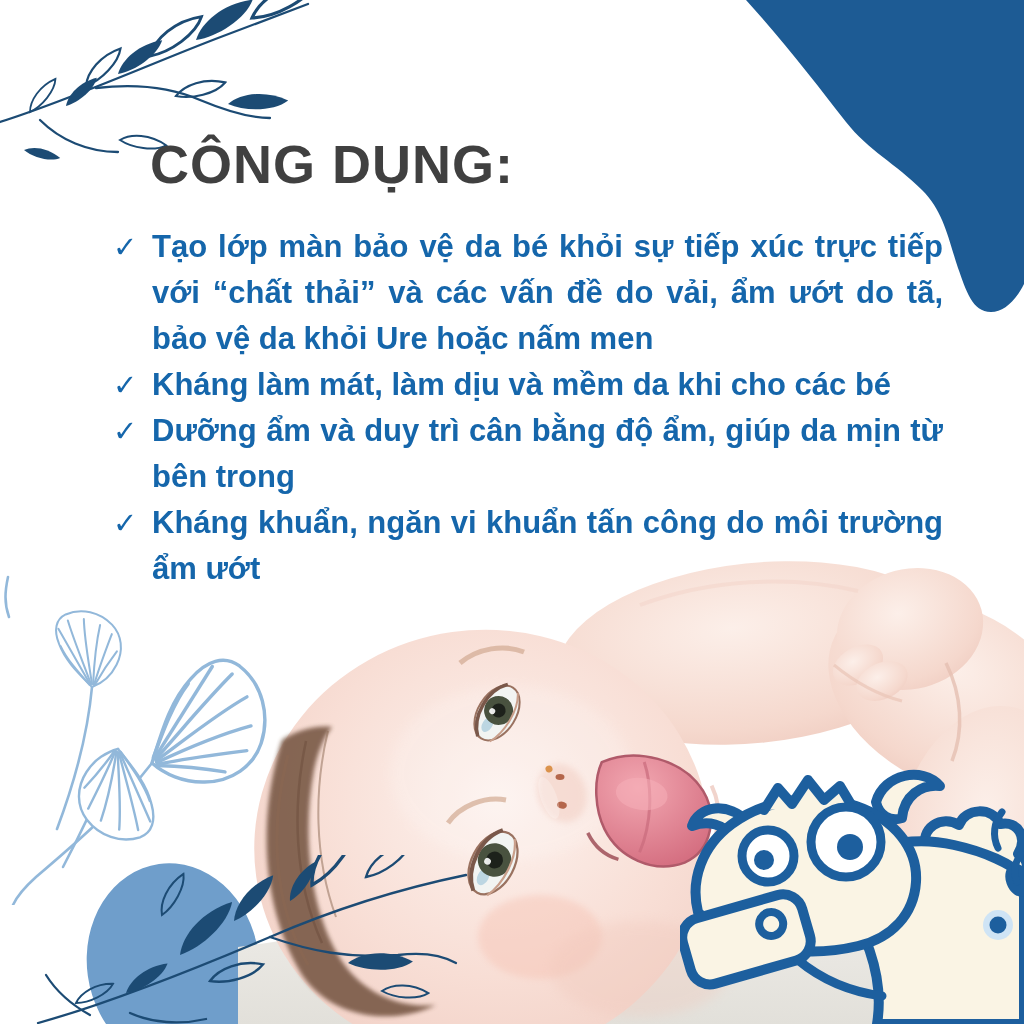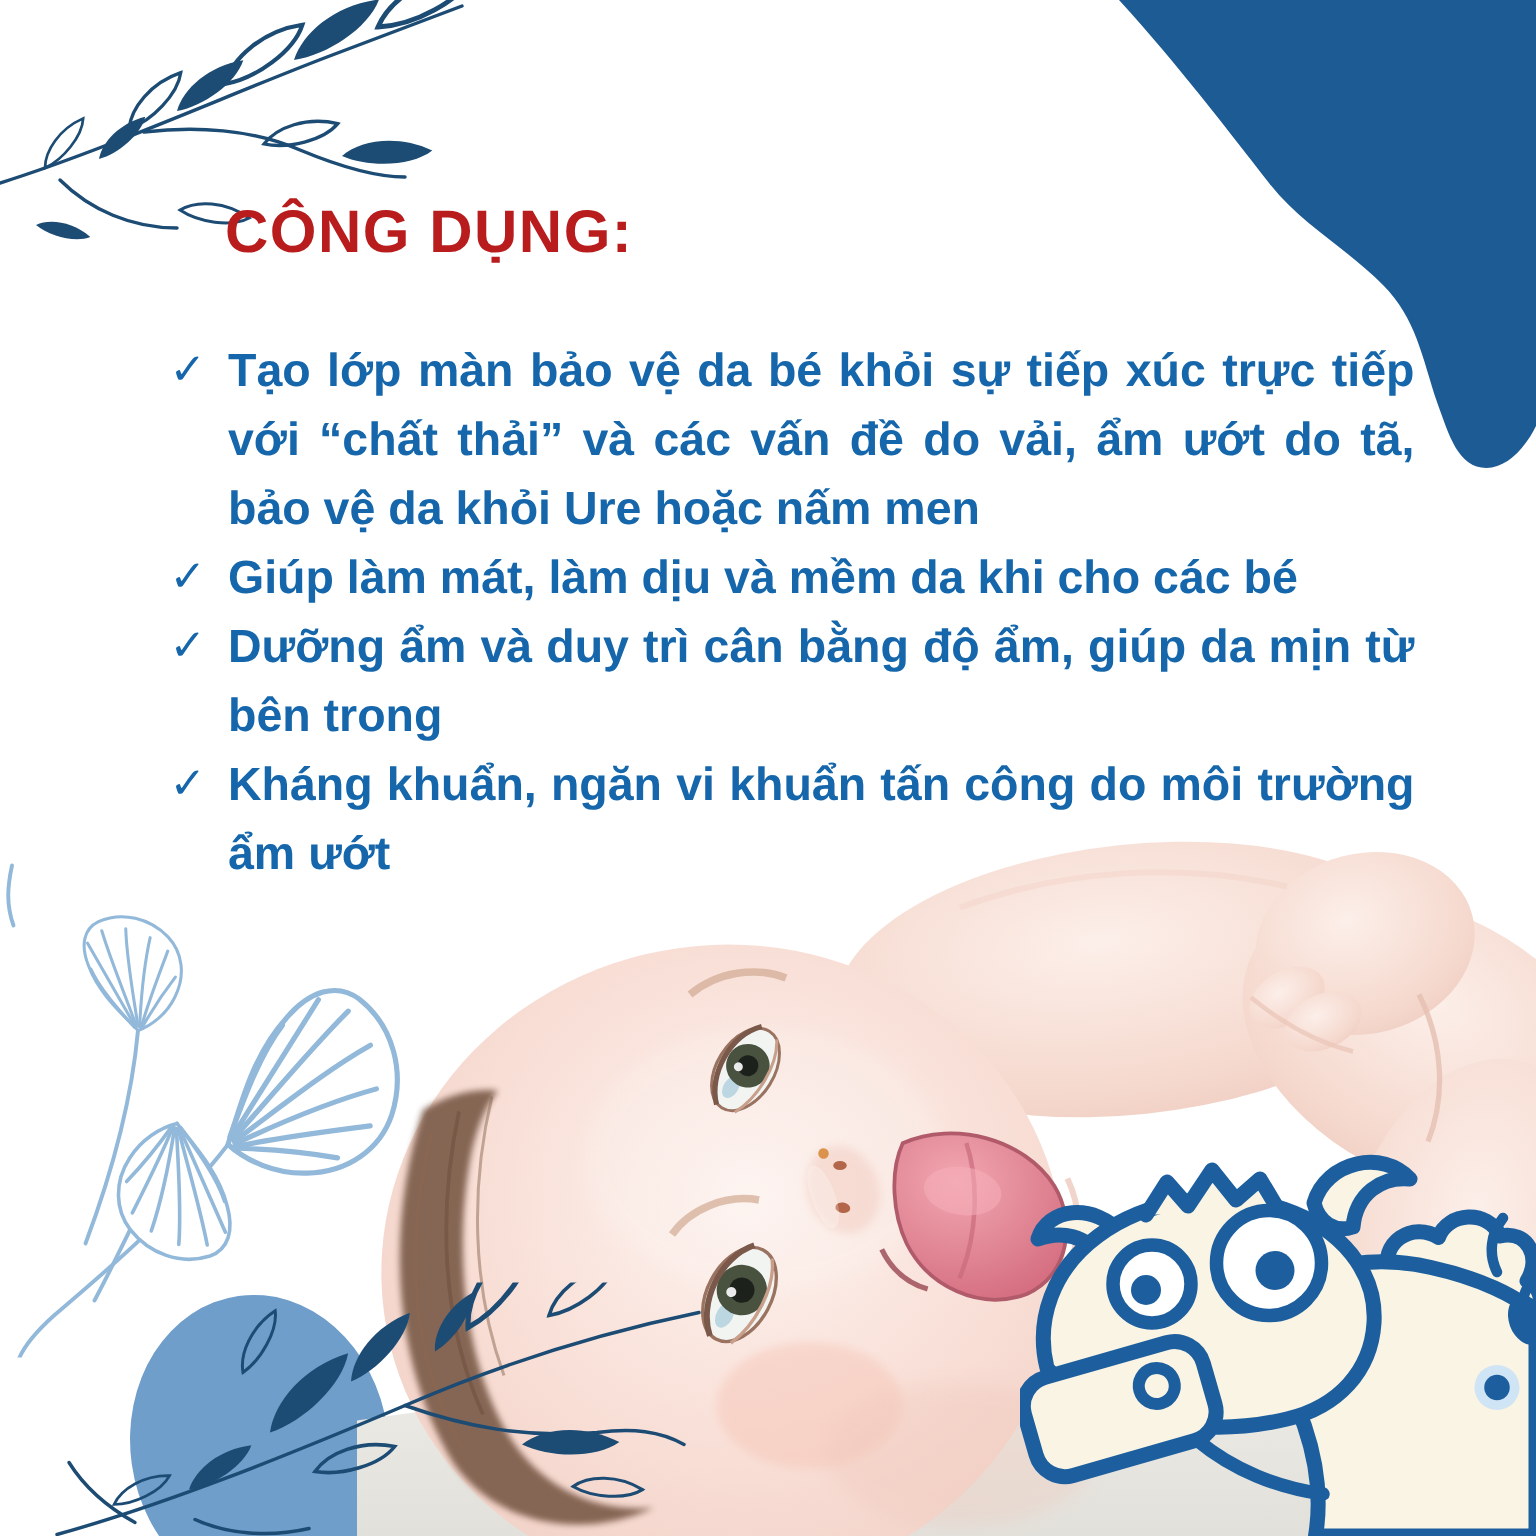--- a/index.html
+++ b/index.html
@@ -4,21 +4,21 @@
 <style>
   html,body{margin:0;padding:0;background:#ffffff;}
   .page{
     position:relative;width:1024px;height:1024px;overflow:hidden;background:#ffffff;
     font-family:"Liberation Sans","DejaVu Sans",sans-serif;
   }
   .abs{position:absolute;}
   
   .title{
     left:150px;top:133px;
-    font-size:40px;font-weight:800;letter-spacing:1px;color:#b91c1c;
+    font-size:54px;font-weight:800;letter-spacing:1px;color:#404040;
   }
   ul.bullets{
     left:113px;top:224px;width:830px;margin:0;padding:0;list-style:none;
     color:#1566ab;font-weight:700;font-size:31px;line-height:46px;
   }
   ul.bullets li{
     position:relative;padding-left:39px;text-align:justify;
   }
   ul.bullets .check{
     position:absolute;left:0;top:0;font-size:29px;font-weight:600;color:#1566ab;
@@ -250,21 +250,21 @@
 
   <div class="abs title">CÔNG DỤNG:</div>
 
   <ul class="abs bullets">
     <li>
       <span class="check">✓</span>
       <span>Tạo lớp màn bảo vệ da bé khỏi sự tiếp xúc trực tiếp với “chất thải” và các vấn đề do vải, ẩm ướt do tã, bảo vệ da khỏi Ure hoặc nấm men</span>
     </li>
     <li>
       <span class="check">✓</span>
-      <span>Giúp làm mát, làm dịu và mềm da khi cho các bé</span>
+      <span>Kháng làm mát, làm dịu và mềm da khi cho các bé</span>
     </li>
     <li>
       <span class="check">✓</span>
       <span>Dưỡng ẩm và duy trì cân bằng độ ẩm, giúp da mịn từ bên trong</span>
     </li>
     <li>
       <span class="check">✓</span>
       <span>Kháng khuẩn, ngăn vi khuẩn tấn công do môi trường ẩm ướt</span>
     </li>
   </ul>

